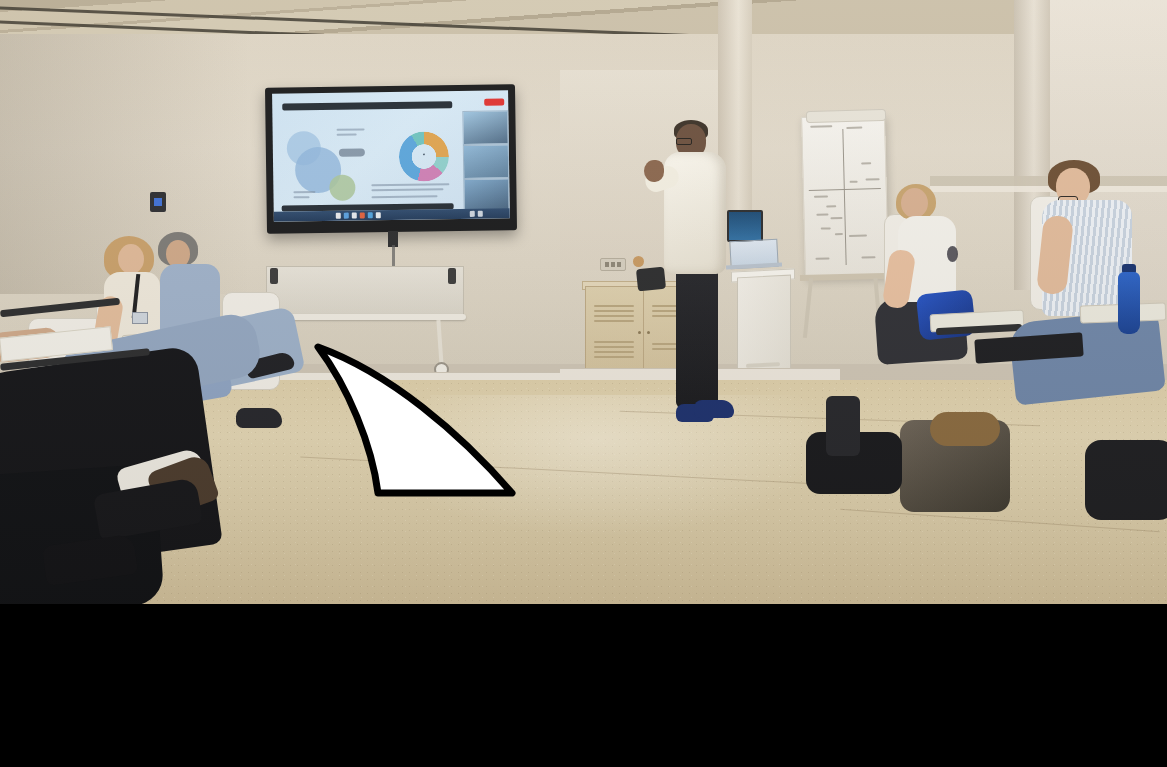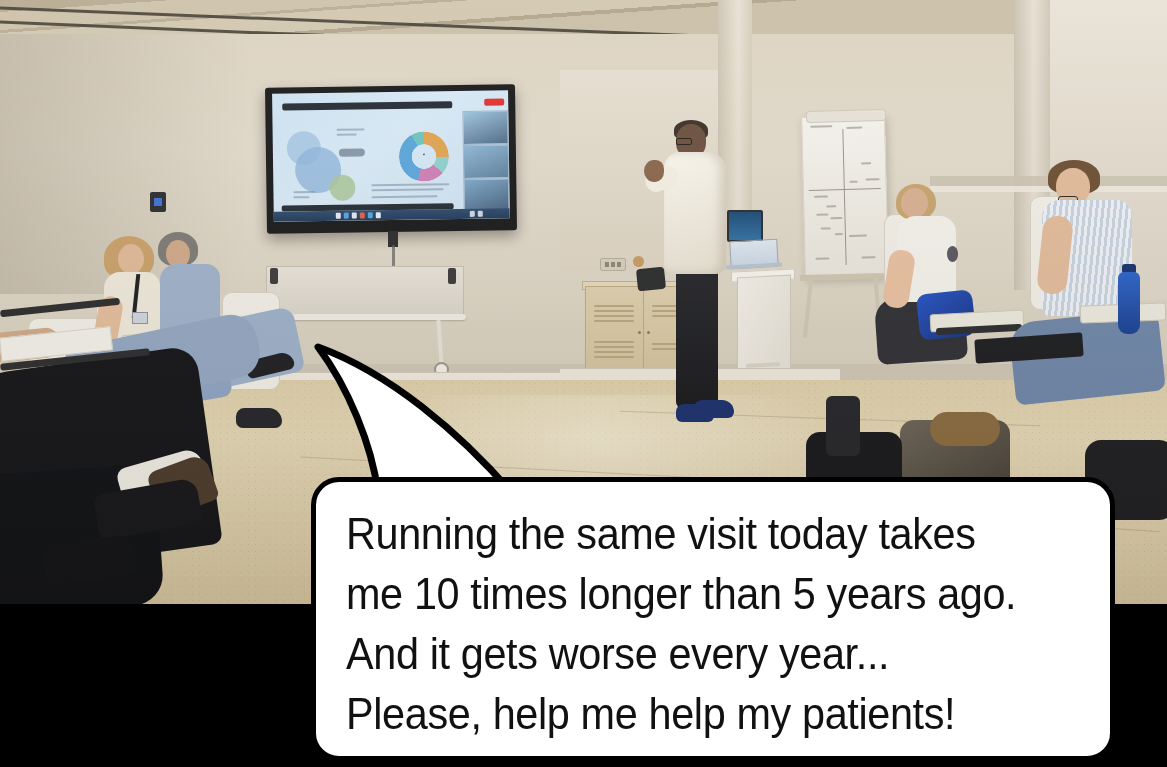--- a/index.html
+++ b/index.html
@@ -640,20 +640,14 @@
     <div class="grade"></div>
     <div class="softness"></div>
   </div>
 
   <div id="letterbox"></div>
 
   <svg id="bubble-tail" viewBox="0 0 270 180">
     <path d="M 18 22 C 90 48, 160 108, 212 168 L 78 168 C 72 120, 48 62, 18 22 Z" fill="#ffffff" stroke="#000000" stroke-width="7" stroke-linejoin="round"></path>
   </svg>
 
-  <div id="bubble">
-    <div id="bubble-text">Running the same visit today takes
-me 10 times longer than 5 years ago.
-And it gets worse every year...
-Please, help me help my patients!</div>
-  </div>
 
 </div>
 
 </body></html>

